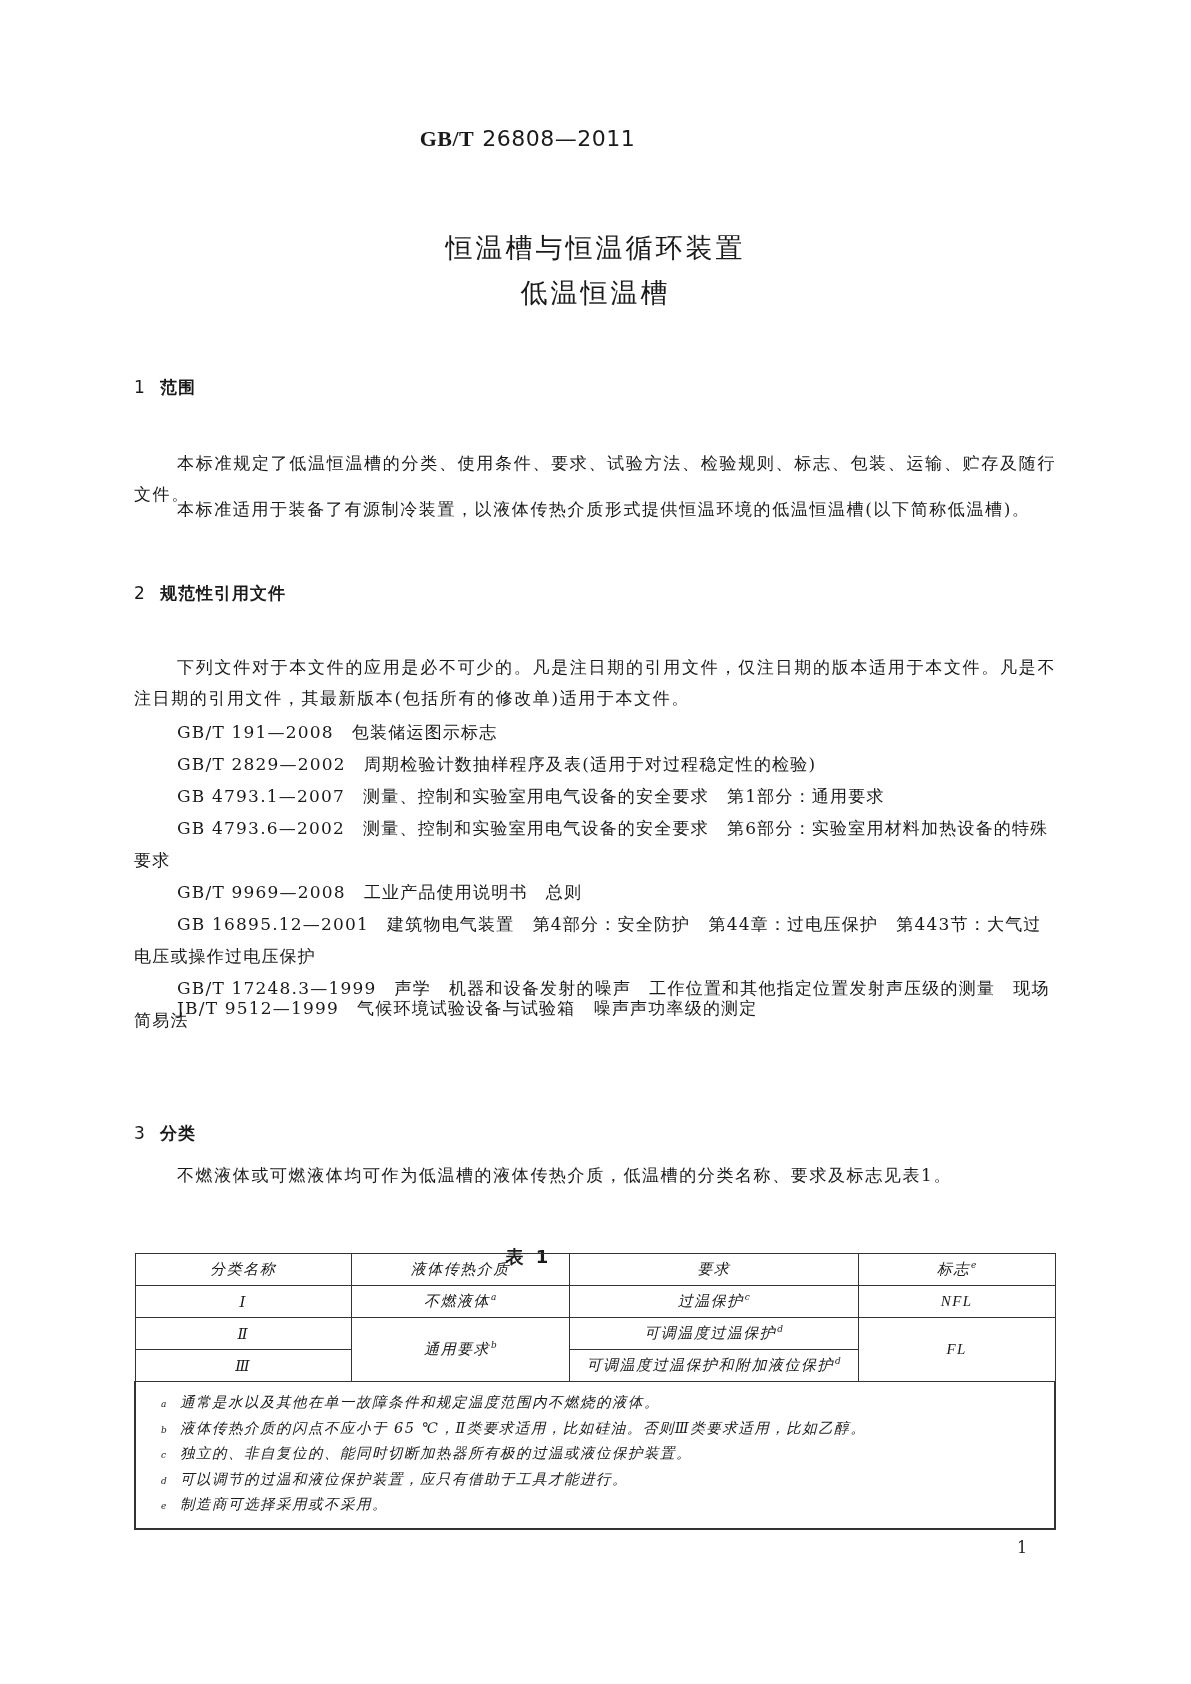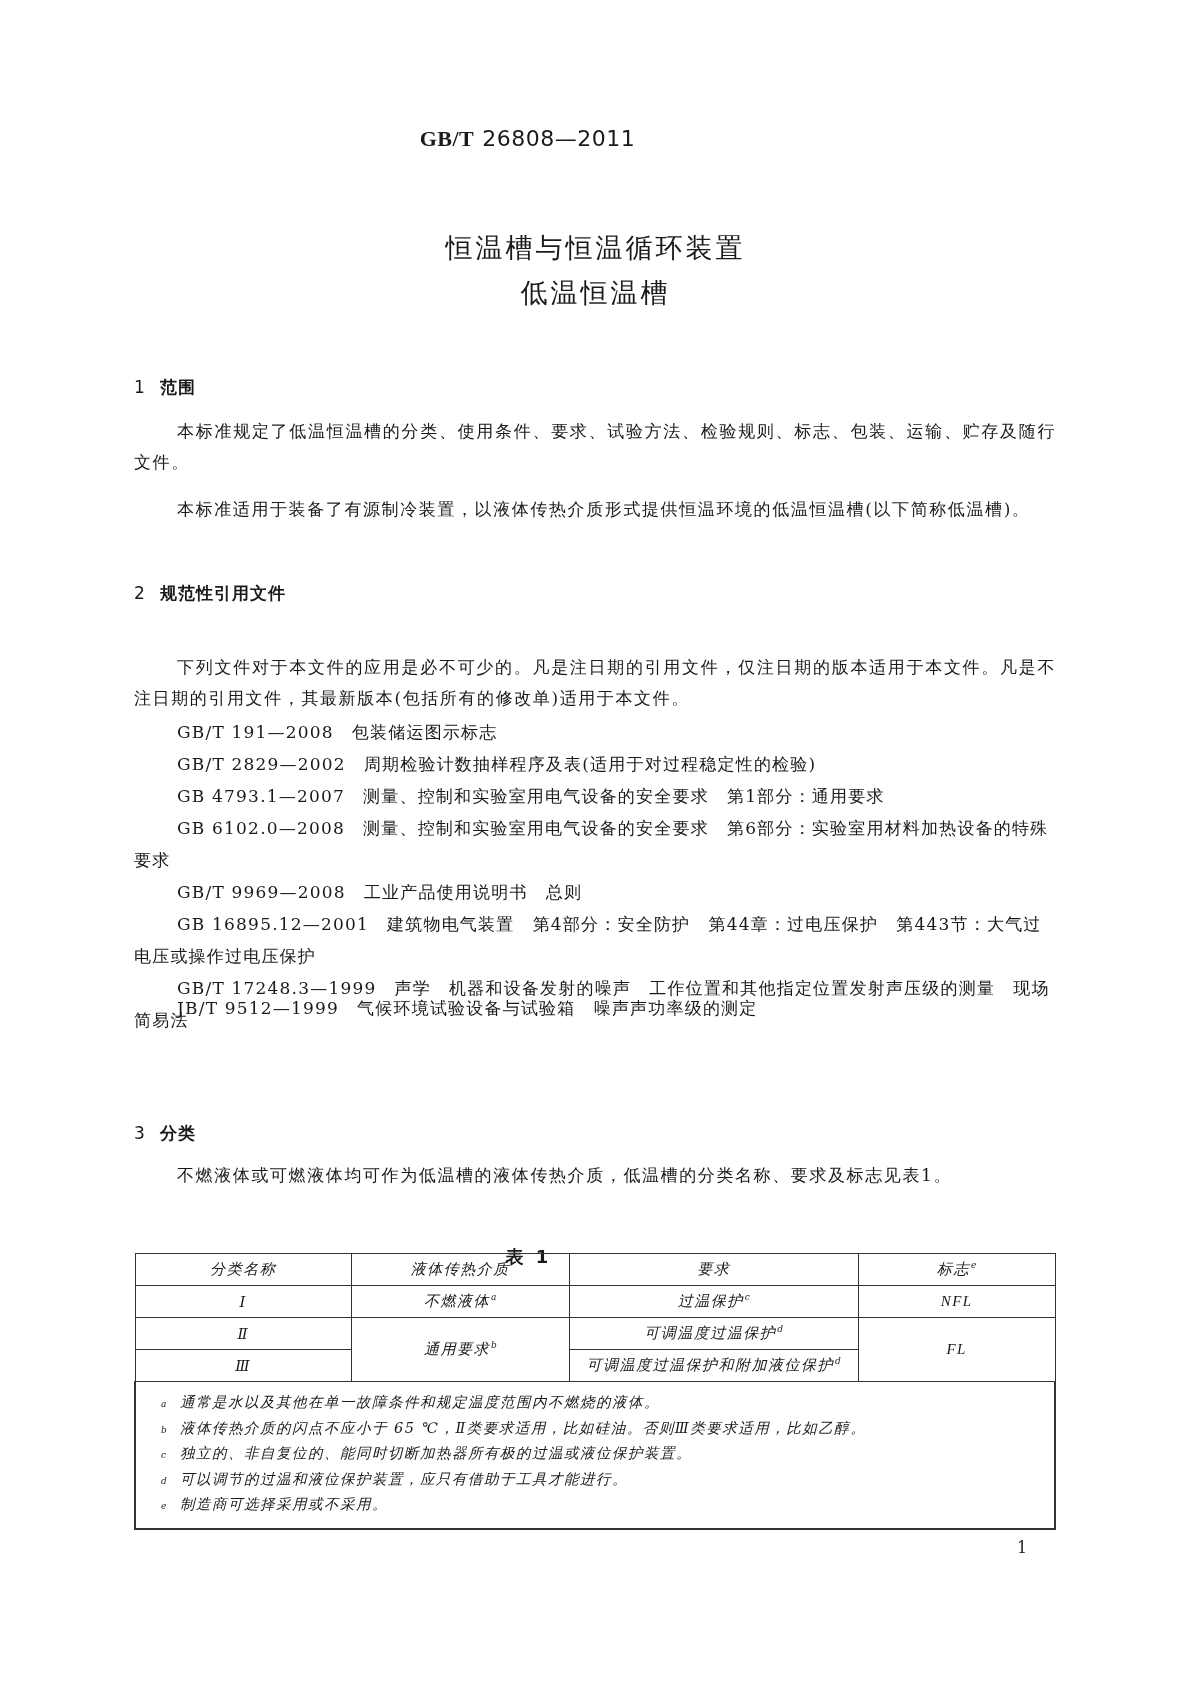--- a/index.html
+++ b/index.html
@@ -36,21 +36,21 @@
 <div class="abs std-no">
   <b>GB/T</b><span>26808—2011</span>
 </div>
 
 <div class="abs title" style="top:230px;">恒温槽与恒温循环装置</div>
 <div class="abs title" style="top:275px;">低温恒温槽</div>
 
 <div class="abs heading" style="top:376px;">
   <span class="num">1</span><span>范围</span>
 </div>
-<div class="abs para" style="top:416px;">
+<div class="abs para" style="top:448px;">
   <span class="ind"></span><span>本标准规定了低温恒温槽的分类、使用条件、要求、试验方法、检验规则、标志、包装、运输、贮存及随行文件。</span>
 </div>
 <div class="abs para" style="top:494px;">
   <span class="ind"></span><span>本标准适用于装备了有源制冷装置，以液体传热介质形式提供恒温环境的低温恒温槽(以下简称低温槽)。</span>
 </div>
 
 <div class="abs heading" style="top:582px;">
   <span class="num">2</span><span>规范性引用文件</span>
 </div>
 <div class="abs para" style="top:652px;">
@@ -60,21 +60,21 @@
 <div class="abs ref" style="top:716px;">
   <span class="ind"></span><span class="code">GB/T 191—2008</span><span>包装储运图示标志</span>
 </div>
 <div class="abs ref" style="top:748px;">
   <span class="ind"></span><span class="code">GB/T 2829—2002</span><span>周期检验计数抽样程序及表(适用于对过程稳定性的检验)</span>
 </div>
 <div class="abs ref" style="top:780px;">
   <span class="ind"></span><span class="code">GB 4793.1—2007</span><span>测量、控制和实验室用电气设备的安全要求　第1部分：通用要求</span>
 </div>
 <div class="abs ref" style="top:812px;">
-  <span class="ind"></span><span class="code">GB 6102.0—2008</span><span>测量、控制和实验室用电气设备的安全要求　第6部分：实验室用材料加热设备的特殊要求</span>
+  <span class="ind"></span><span class="code">GB 4793.6—2002</span><span>测量、控制和实验室用电气设备的安全要求　第6部分：实验室用材料加热设备的特殊要求</span>
 </div>
 <div class="abs ref" style="top:876px;">
   <span class="ind"></span><span class="code">GB/T 9969—2008</span><span>工业产品使用说明书　总则</span>
 </div>
 <div class="abs ref" style="top:908px;">
   <span class="ind"></span><span class="code">GB 16895.12—2001</span><span>建筑物电气装置　第4部分：安全防护　第44章：过电压保护　第443节：大气过电压或操作过电压保护</span>
 </div>
 <div class="abs ref" style="top:972px;">
   <span class="ind"></span><span class="code">GB/T 17248.3—1999</span><span>声学　机器和设备发射的噪声　工作位置和其他指定位置发射声压级的测量　现场简易法</span>
 </div>

